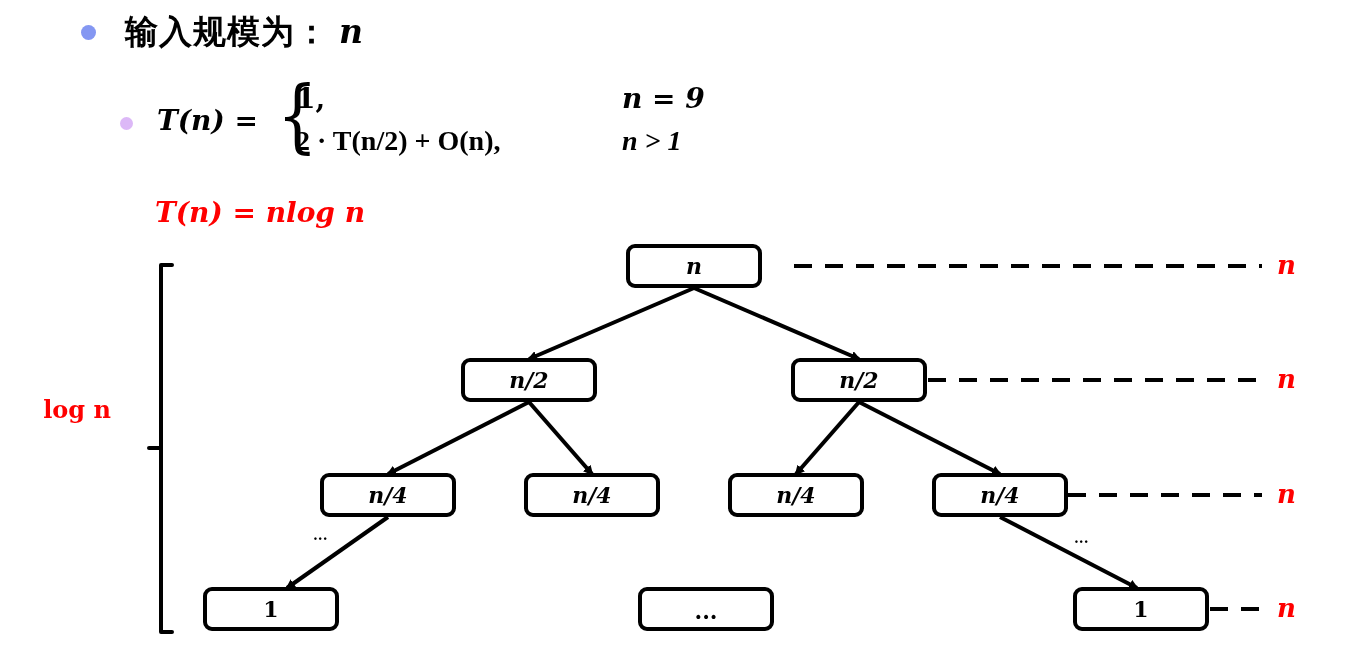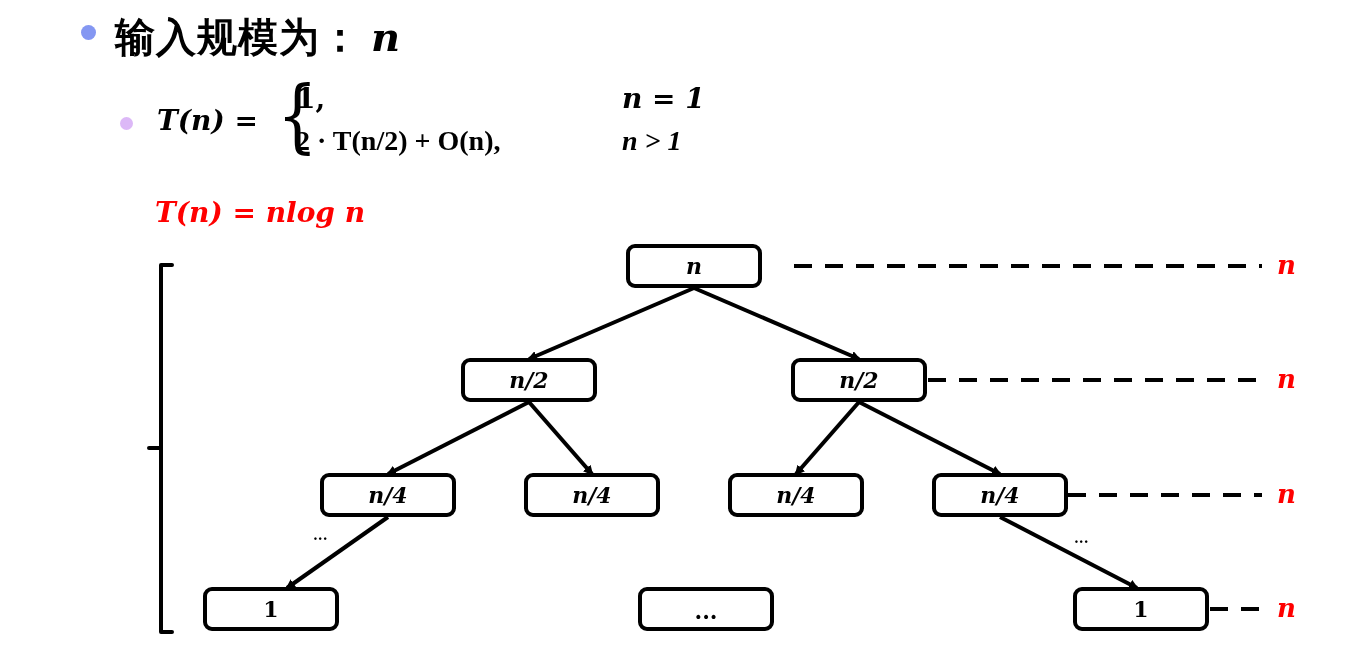--- a/index.html
+++ b/index.html
@@ -2,21 +2,21 @@
 <html><head>
   <meta charset="utf-8">
   <style>
     html, body { margin:0; padding:0; background:#ffffff; }
     body { width:1350px; height:656px; position:relative; overflow:hidden;
            font-family:"DejaVu Serif", serif; color:#000; }
     .abs { position:absolute; }
     .bullet { position:absolute; border-radius:50%; }
     .b1 { left:81px; top:25px; width:15px; height:15px; background:#8497f2; }
     .b2 { left:120px; top:117px; width:13px; height:13px; background:#dcb8f7; }
-    .title { left:115px; top:10px; font-family:"DejaVu Sans", sans-serif; font-weight:bold; font-size:40px; letter-spacing:1px; white-space:nowrap; }
+    .title { left:125px; top:10px; font-family:"DejaVu Sans", sans-serif; font-weight:bold; font-size:33px; letter-spacing:1px; white-space:nowrap; }
     .title .var { font-family:"DejaVu Serif", serif; font-style:italic; font-weight:bold; margin-left:10px; }
     .math { font-family:"DejaVu Serif", serif; font-weight:bold; font-size:28px; white-space:nowrap; }
     .it { font-style:italic; }
     .eq-lhs { left:157px; top:104px; }
     .brace { left:272px; top:76px; font-family:"DejaVu Serif", serif; font-size:80px; font-weight:normal; line-height:1; transform:scaleX(0.8); }
     .case1 { left:296px; top:82px; }
     .case2 { left:296px; top:125px;font-family:Liberation Serif, serif; }
     .cond1 { left:622px; top:82px; }
     .cond2 { left:622px; top:125px;font-family:Liberation Serif, serif; }
     .result { left:155px; top:196px; color:#ff0000; }
@@ -32,26 +32,27 @@
 <div class="bullet b1"></div>
 <div class="abs title">
   <span>输入规模为：</span><span class="var">n</span>
 </div>
 
 <div class="bullet b2"></div>
 <div class="abs math eq-lhs it">T(n) =</div>
 <div class="abs brace">{</div>
 <div class="abs math case1">1,</div>
 <div class="abs math case2">2 · T(n/2) + O(n),</div>
-<div class="abs math cond1 it">n = 1</div>
+<div class="abs math cond1 it">n = 9</div>
 <div class="abs math cond2 it">n &gt; 1</div>
 
 <div class="abs math result it">T(n) = nlog n</div>
 
 <div class="abs depth">
+  <div class="logn">log n</div>
 </div>
 
 <svg id="tree" width="1350" height="656">
   <defs>
     <marker id="arrow" markerWidth="10" markerHeight="10" refX="8" refY="5" orient="auto" markerUnits="userSpaceOnUse">
       <path d="M0,0 L10,5 L0,10 z" fill="#000"></path>
     </marker>
   </defs>
 
   <path d="M172,265 L161,265 L161,632 L172,632 M161,448 L149,448" fill="none" stroke="#000" stroke-width="4" stroke-linecap="round" stroke-linejoin="round"></path>

